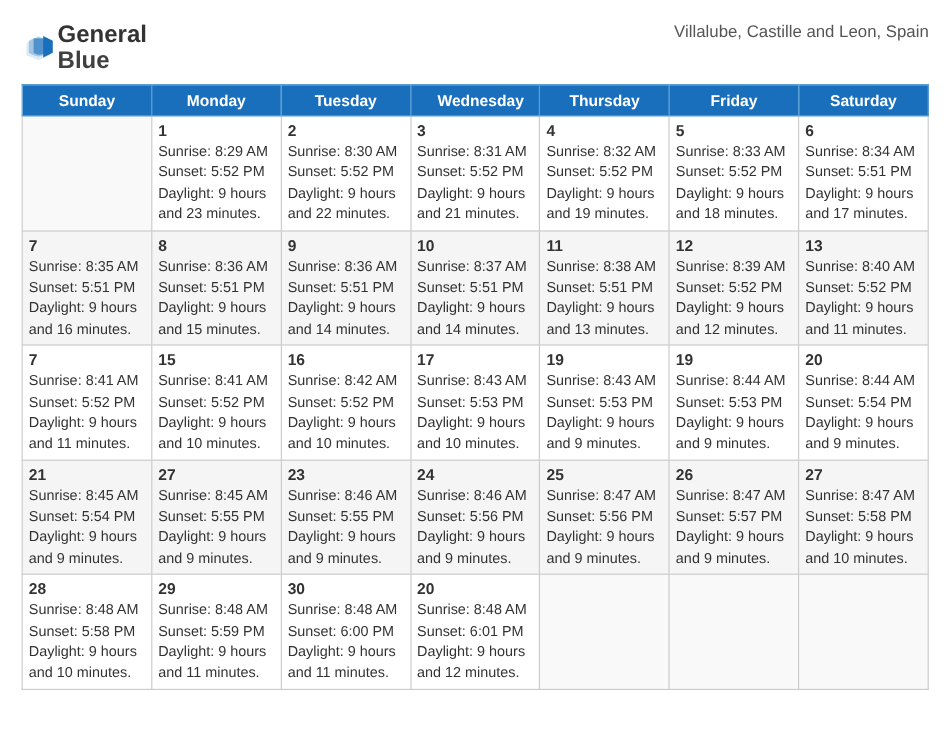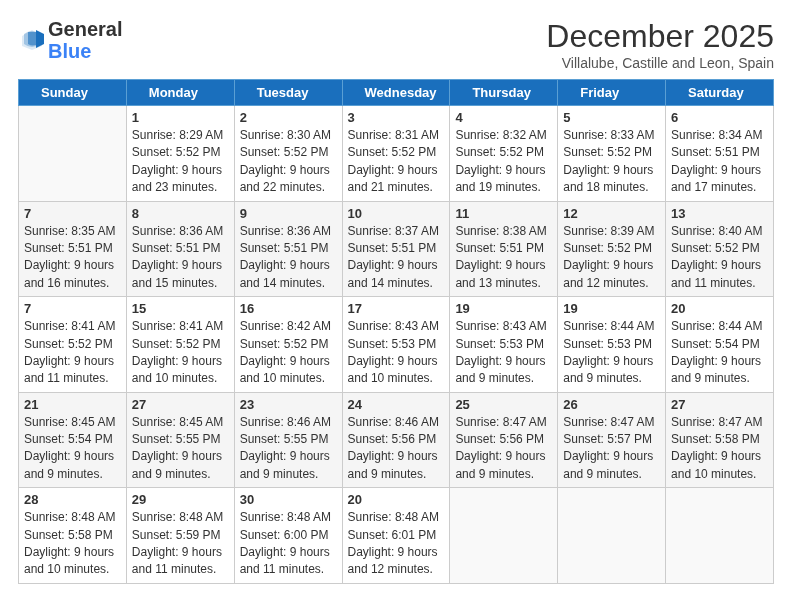--- a/index.html
+++ b/index.html
@@ -24,21 +24,21 @@
     .logo {
       display: flex;
       align-items: center;
     }
     .logo-text {
       font-size: 20px;
       font-weight: bold;
       color: #333;
       line-height: 1.1;
     }
-    .logo-text .blue { color: #3b82f6; }
+    .logo-text .blue { color: #404040; }
     .logo-icon {
       width: 28px;
       height: 28px;
       margin-right: 2px;
     }
     .title-block {
       text-align: right;
     }
     .month-title {
       font-size: 32px;
@@ -50,21 +50,21 @@
       color: #555;
     }
     table {
       width: 100%;
       border-collapse: collapse;
       table-layout: fixed;
     }
     thead tr th {
       background-color: #1a6fbd;
       color: #fff;
-      text-align: left;
+      text-align: center;
       padding: 5px 22px;
       font-size: 13px;
       font-weight: bold;
       border: 1px solid #5a9fd4;
     }
     tbody tr td {
       border: 1px solid #ccc;
       vertical-align: top;
       padding: 4px 5px;
       font-size: 10.5px;
@@ -102,21 +102,20 @@
         <path d="M6 8 Q14 2 22 8 L22 18 Q14 24 6 18 Z" fill="#1a6fbd" opacity="0.3"></path>
         <path d="M10 6 L22 6 L22 16 Q16 22 10 18 Z" fill="#1a6fbd" opacity="0.6"></path>
         <path d="M18 4 L26 8 L26 18 L18 22 Z" fill="#1a6fbd"></path>
       </svg>
       <div class="logo-text">
         <div>General</div>
         <div class="blue">Blue</div>
       </div>
     </div>
     <div class="title-block">
-      <div class="month-title">December 2025</div>
       <div class="subtitle">Villalube, Castille and Leon, Spain</div>
     </div>
   </div>
 
   <table>
     <thead>
       <tr>
         <th>Sunday</th>
         <th>Monday</th>
         <th>Tuesday</th>

